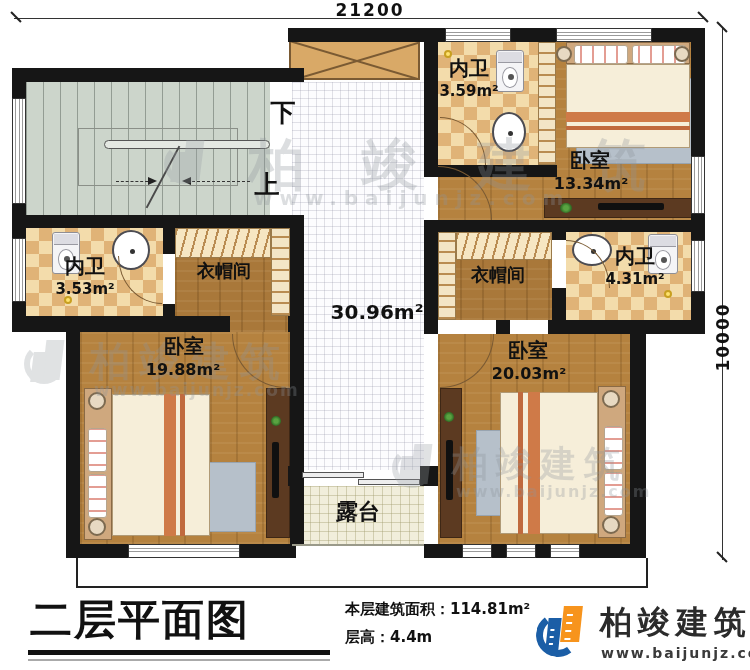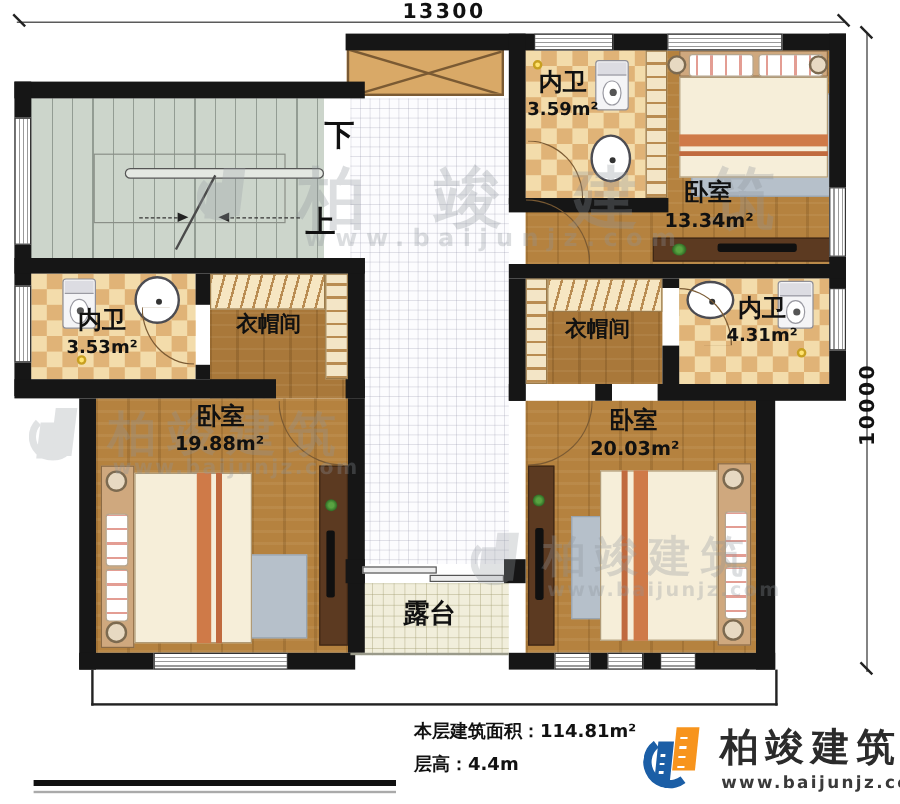--- a/index.html
+++ b/index.html
@@ -271,44 +271,46 @@
   <div class="rl" style="left:436px;top:84px;width:66px;font-size:15px;">3.59m²</div>
 
   <div class="rl" style="left:558px;top:150px;width:64px;font-size:20px;">卧室</div>
   <div class="rl" style="left:548px;top:176px;width:86px;font-size:16px;">13.34m²</div>
 
   <div class="rl" style="left:56px;top:256px;width:58px;font-size:20px;">内卫</div>
   <div class="rl" style="left:50px;top:282px;width:70px;font-size:15px;">3.53m²</div>
 
   <div class="rl" style="left:178px;top:262px;width:92px;font-size:18px;">衣帽间</div>
 
+  <div class="rl" style="left:322px;top:302px;width:110px;font-size:20px;">30.96m²</div>
 
   <div class="rl" style="left:452px;top:266px;width:92px;font-size:18px;">衣帽间</div>
 
   <div class="rl" style="left:606px;top:246px;width:58px;font-size:20px;">内卫</div>
   <div class="rl" style="left:600px;top:272px;width:70px;font-size:15px;">4.31m²</div>
 
   <div class="rl" style="left:152px;top:336px;width:64px;font-size:20px;">卧室</div>
   <div class="rl" style="left:140px;top:362px;width:86px;font-size:16px;">19.88m²</div>
 
   <div class="rl" style="left:496px;top:340px;width:64px;font-size:20px;">卧室</div>
   <div class="rl" style="left:486px;top:366px;width:86px;font-size:16px;">20.03m²</div>
 
   <div class="rl" style="left:322px;top:500px;width:72px;font-size:22px;">露台</div>
 
   <div class="abs" style="left:14px;top:18px;width:690px;height:0;border-top:1.5px solid #333;"></div>
   <div class="tick" style="left:9px;top:16px;"></div>
   <div class="tick" style="left:696px;top:16px;"></div>
-  <div class="dimtxt" style="left:300px;top:0;width:140px;font-size:17px;">13300</div>
+  <div class="dimtxt" style="left:300px;top:0;width:140px;font-size:17px;">21200</div>
 
   <div class="abs" style="left:722px;top:28px;width:0;height:532px;border-left:1.5px solid #333;"></div>
   <div class="tick" style="left:715px;top:26px;"></div>
   <div class="tick" style="left:715px;top:556px;"></div>
   <div class="dimtxt" style="left:688px;top:327px;width:70px;font-size:17px;transform:rotate(-90deg);">10000</div>
 
+  <div class="rl" style="left:30px;top:598px;width:222px;font-size:42px;letter-spacing:2px;text-align:left;">二层平面图</div>
   <div class="abs" style="left:28px;top:650px;width:302px;height:5px;background:#111;"></div>
   <div class="abs" style="left:28px;top:659px;width:302px;height:2px;background:#aaa;"></div>
 
   <div class="abs" style="left:345px;top:600px;font-size:15px;font-weight:bold;white-space:nowrap;">
     <span>本层建筑面积：</span><span>114.81m²</span>
   </div>
   <div class="abs" style="left:345px;top:628px;font-size:15px;font-weight:bold;white-space:nowrap;">
     <span>层高：</span><span>4.4m</span>
   </div>
 

